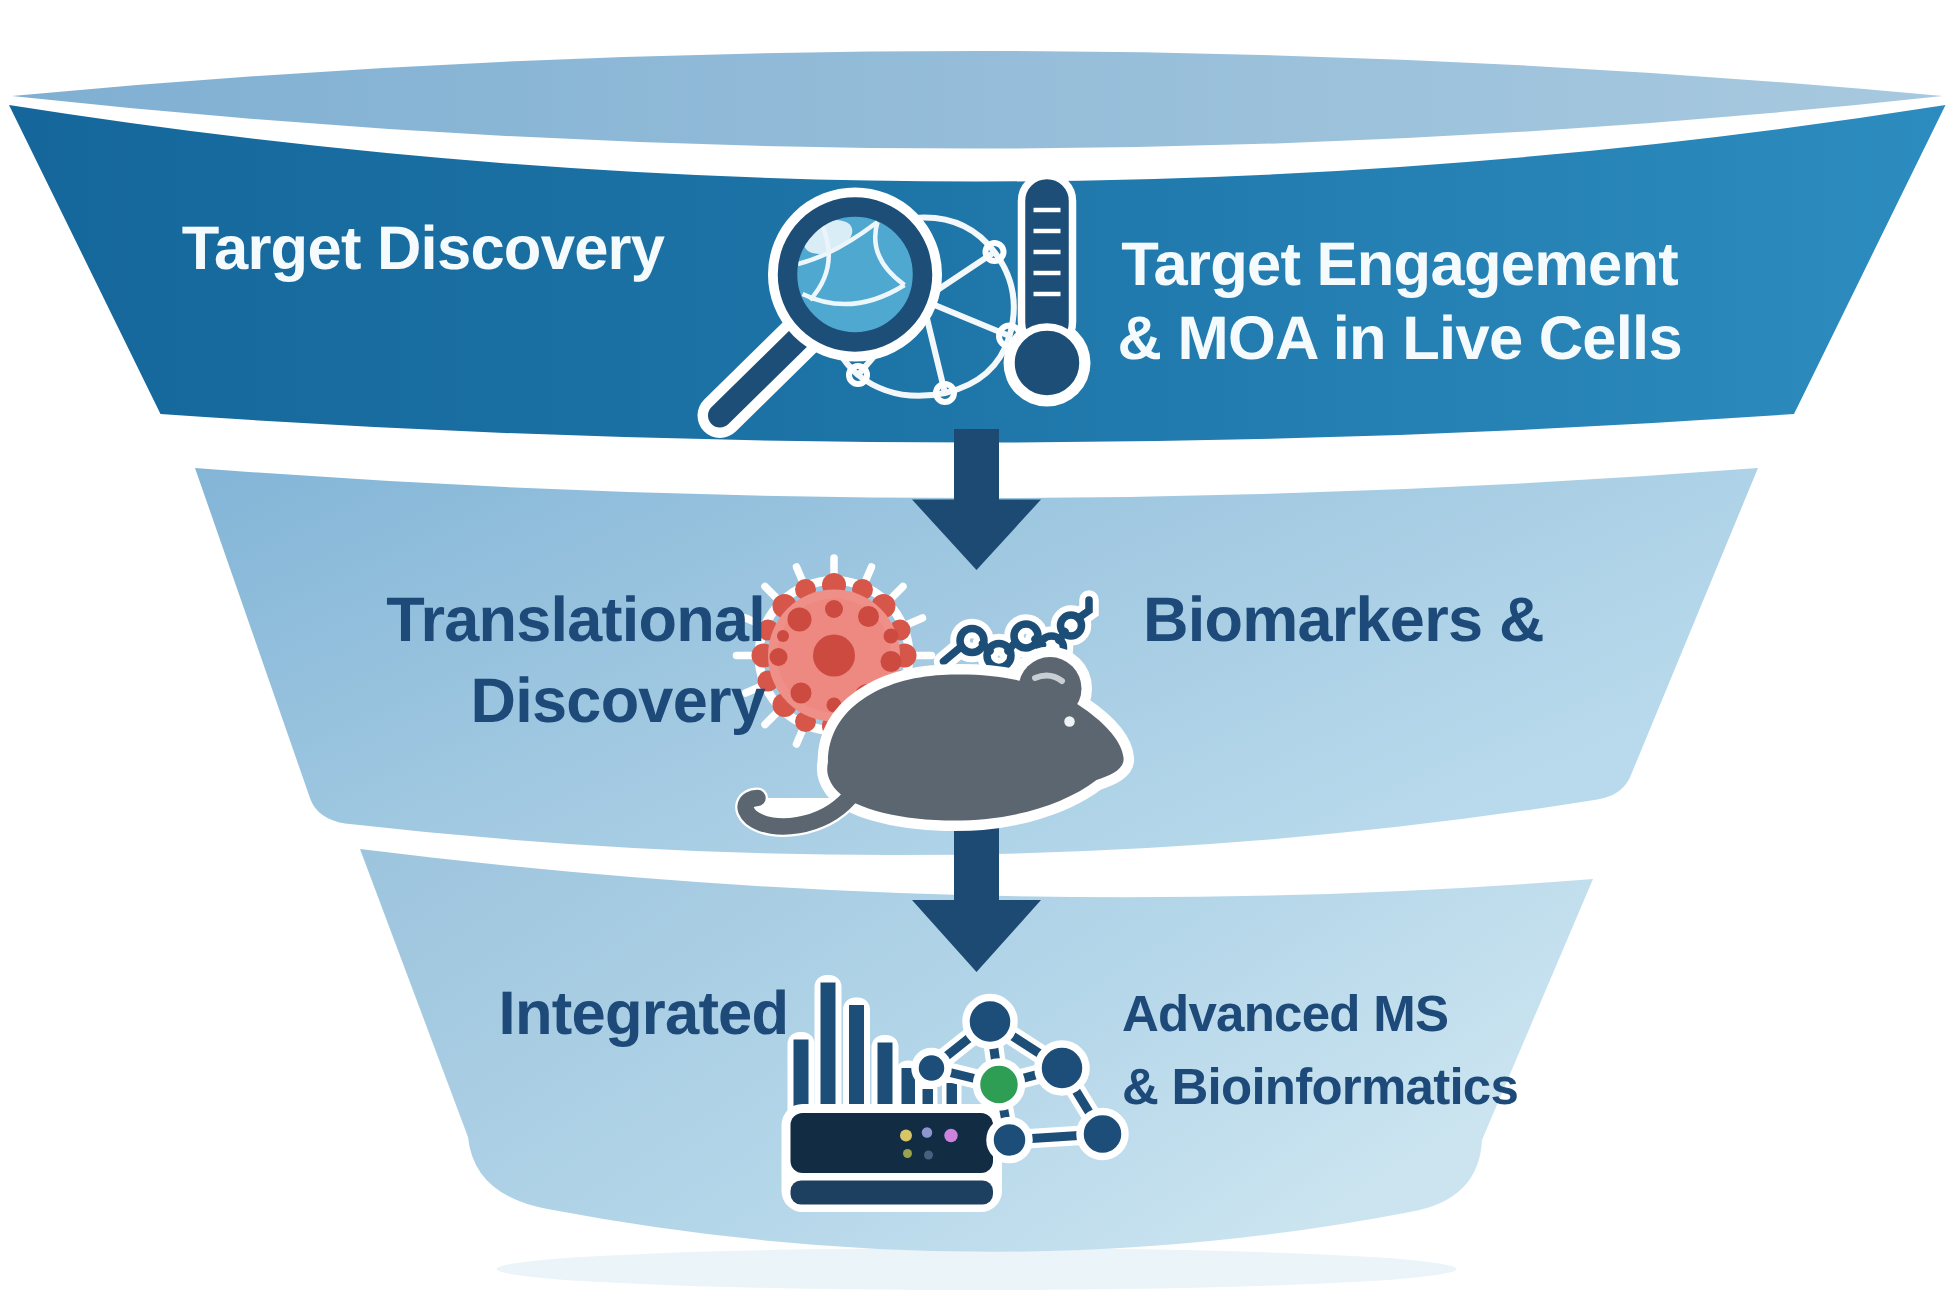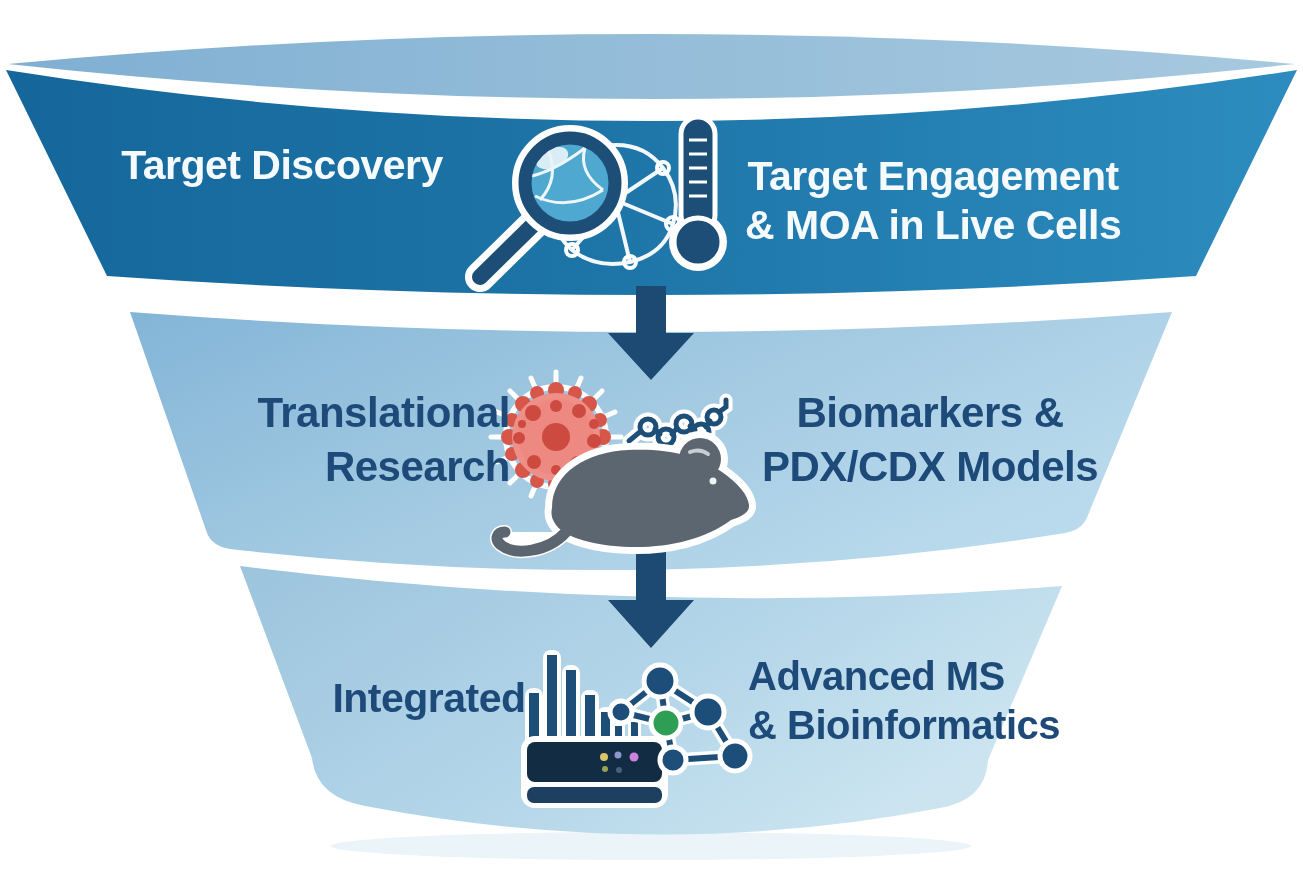--- a/index.html
+++ b/index.html
@@ -9,22 +9,22 @@
   }
   #stage svg{position:absolute;left:0;top:0;}
   .txt{position:absolute;font-weight:700;letter-spacing:-0.5px;}
   .txt div{white-space:nowrap;}
   .t-white{color:#f5fafd;}
   .t-navy{color:#1d4a78;}
   #t1-left{left:108px;top:138px;width:348px;text-align:center;font-size:41px;line-height:55px;}
   #t1-right{left:745px;top:152px;font-size:41px;line-height:49px;text-align:center;}
   #t2-left{left:182px;top:386px;width:328px;text-align:right;font-size:42px;line-height:54px;}
   #t2-right{left:762px;top:386px;font-size:42px;line-height:54px;text-align:center;}
-  #t3-left{left:268px;top:648px;width:322px;text-align:center;font-size:41px;line-height:54px;margin-top:23px;}
-  #t3-right{left:748px;top:652px;font-size:40px;line-height:49px;}
+  #t3-left{left:268px;top:648px;width:322px;text-align:center;font-size:41px;line-height:54px;}
+  #t3-right{left:748px;top:652px;font-size:34px;line-height:49px;}
 </style>
 </head>
 <body>
 
 <div id="stage">
 
 <svg width="1303" height="869" viewBox="0 0 1303 869">
   <defs>
     <linearGradient id="mouthGrad" x1="0" y1="0" x2="1" y2="0">
       <stop offset="0" stop-color="#7fafd2"></stop>
@@ -262,25 +262,24 @@
 <div id="t1-left" class="txt t-white">
   <div>Target Discovery</div>
 </div>
 <div id="t1-right" class="txt t-white">
   <div>Target Engagement</div>
   <div>&amp; MOA in Live Cells</div>
 </div>
 
 <div id="t2-left" class="txt t-navy">
   <div>Translational</div>
-  <div>Research</div>
+  <div>Discovery</div>
 </div>
 <div id="t2-right" class="txt t-navy">
   <div>Biomarkers &amp;</div>
-  <div>PDX/CDX Models</div>
 </div>
 
 <div id="t3-left" class="txt t-navy">
   <div>Integrated</div>
 </div>
 <div id="t3-right" class="txt t-navy">
   <div>Advanced MS</div>
   <div>&amp; Bioinformatics</div>
 </div>
 

